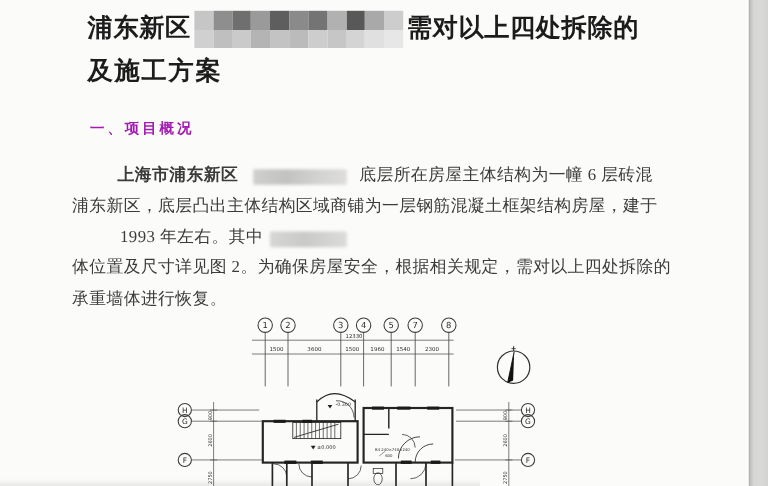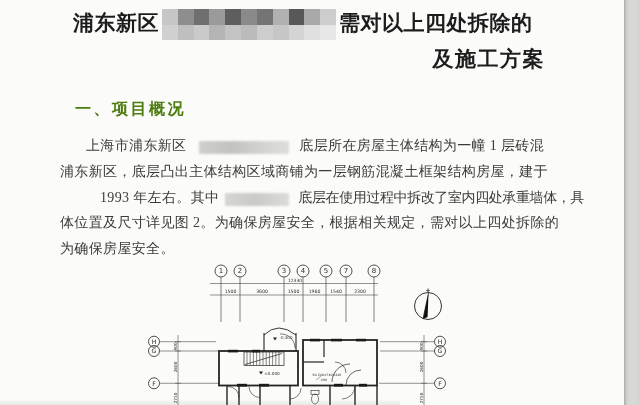--- a/index.html
+++ b/index.html
@@ -24,36 +24,36 @@
   .title-line1{
     position:absolute;left:73px;top:9px;height:33px;
     display:flex;align-items:flex-start;
     font-weight:bold;font-size:21px;color:#1c1c1c;letter-spacing:.5px;white-space:nowrap;
   }
   .mosaic{
     display:grid;grid-template-columns:repeat(11,1fr);grid-template-rows:1fr 1fr;
     width:174px;height:31px;margin:0 3px;filter:blur(.4px);
   }
   .title-line2{
-    position:absolute;left:73px;top:45px;width:472px;text-align:right;
+    position:absolute;left:73px;top:45px;width:472px;text-align:left;
     font-weight:bold;font-size:21px;color:#1c1c1c;letter-spacing:1.5px;
   }
   
   .heading{
     position:absolute;left:75px;top:99px;
     font-family:"Liberation Sans", sans-serif;
-    font-weight:bold;font-size:16px;color:#4d7c0f;letter-spacing:2.5px;white-space:nowrap;
+    font-weight:bold;font-size:12px;color:#a21caf;letter-spacing:2.5px;white-space:nowrap;
   }
   
   .bline{
     position:absolute;left:60px;width:484px;height:18px;
     font-size:14px;color:#3b3b3b;letter-spacing:.35px;white-space:nowrap;
     display:flex;align-items:center;
   }
-  .indent{margin-left:26px;}
+  .indent{margin-left:38px;font-weight:bold;}
   .blur-redact{
     display:inline-block;height:13px;border-radius:1px;
     background:linear-gradient(90deg,#cfcfcd,#c2c2c0 35%,#d3d3d1 70%,#dedddb);
     filter:blur(1.2px);transform:translateY(1px);
   }
   .blur-1{width:97px;margin:0 10px 0 13px;}
   .blur-2{width:64px;margin:0 9px 0 6px;background:linear-gradient(90deg,#d6d6d4,#c9c9c7 45%,#dbdbd9);}
   .tight{letter-spacing:-0.4px;}
   
   .plan-svg{position:absolute;left:128px;top:258px;width:352px;height:147px;}
@@ -92,30 +92,29 @@
       </span>
     <span>需对以上四处拆除的</span>
   </div>
   <div class="title-line2">及施工方案</div>
 
   <div class="heading">一、项目概况</div>
 
   <div class="bline" style="top:137px;">
     <span class="indent">上海市浦东新区</span>
     <span class="blur-redact blur-1"></span>
-    <span>底层所在房屋主体结构为一幢 1 层砖混</span>
+    <span>底层所在房屋主体结构为一幢 6 层砖混</span>
   </div>
   <div class="bline" style="top:163px;">浦东新区，底层凸出主体结构区域商铺为一层钢筋混凝土框架结构房屋，建于</div>
   <div class="bline" style="top:189px;margin-left:40px;">
     <span>1993 年左右。其中</span>
     <span class="blur-redact blur-2"></span>
-    <span class="tight">底层在使用过程中拆改了室内四处承重墙体，具</span>
   </div>
   <div class="bline" style="top:214px;">体位置及尺寸详见图 2。为确保房屋安全，根据相关规定，需对以上四处拆除的</div>
-  <div class="bline" style="top:240px;">为确保房屋安全。</div>
+  <div class="bline" style="top:240px;">承重墙体进行恢复。</div>
 
   <svg class="plan-svg" viewBox="0 0 352 147">
 
     <g stroke="#4a4a4a">
       <line x1="93" y1="19" x2="93" y2="64" stroke-width="0.7"></line>
       <line x1="112" y1="19" x2="112" y2="64" stroke-width="0.7"></line>
       <line x1="156" y1="19" x2="156" y2="64" stroke-width="0.7"></line>
       <line x1="175" y1="19" x2="175" y2="64" stroke-width="0.7"></line>
       <line x1="198" y1="19" x2="198" y2="64" stroke-width="0.7"></line>
       <line x1="218" y1="19" x2="218" y2="64" stroke-width="0.7"></line>

